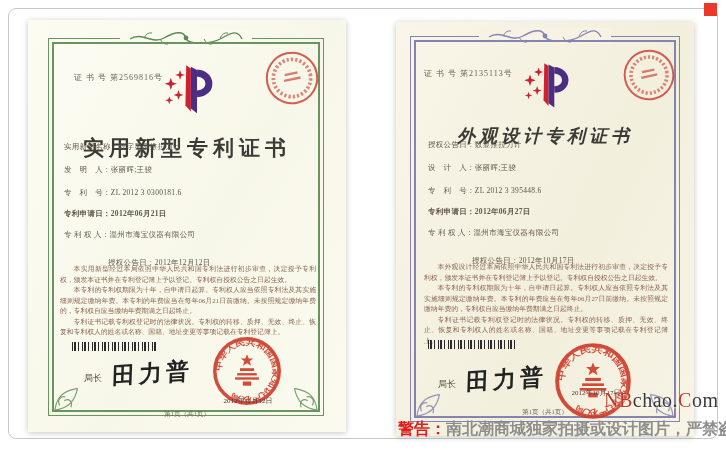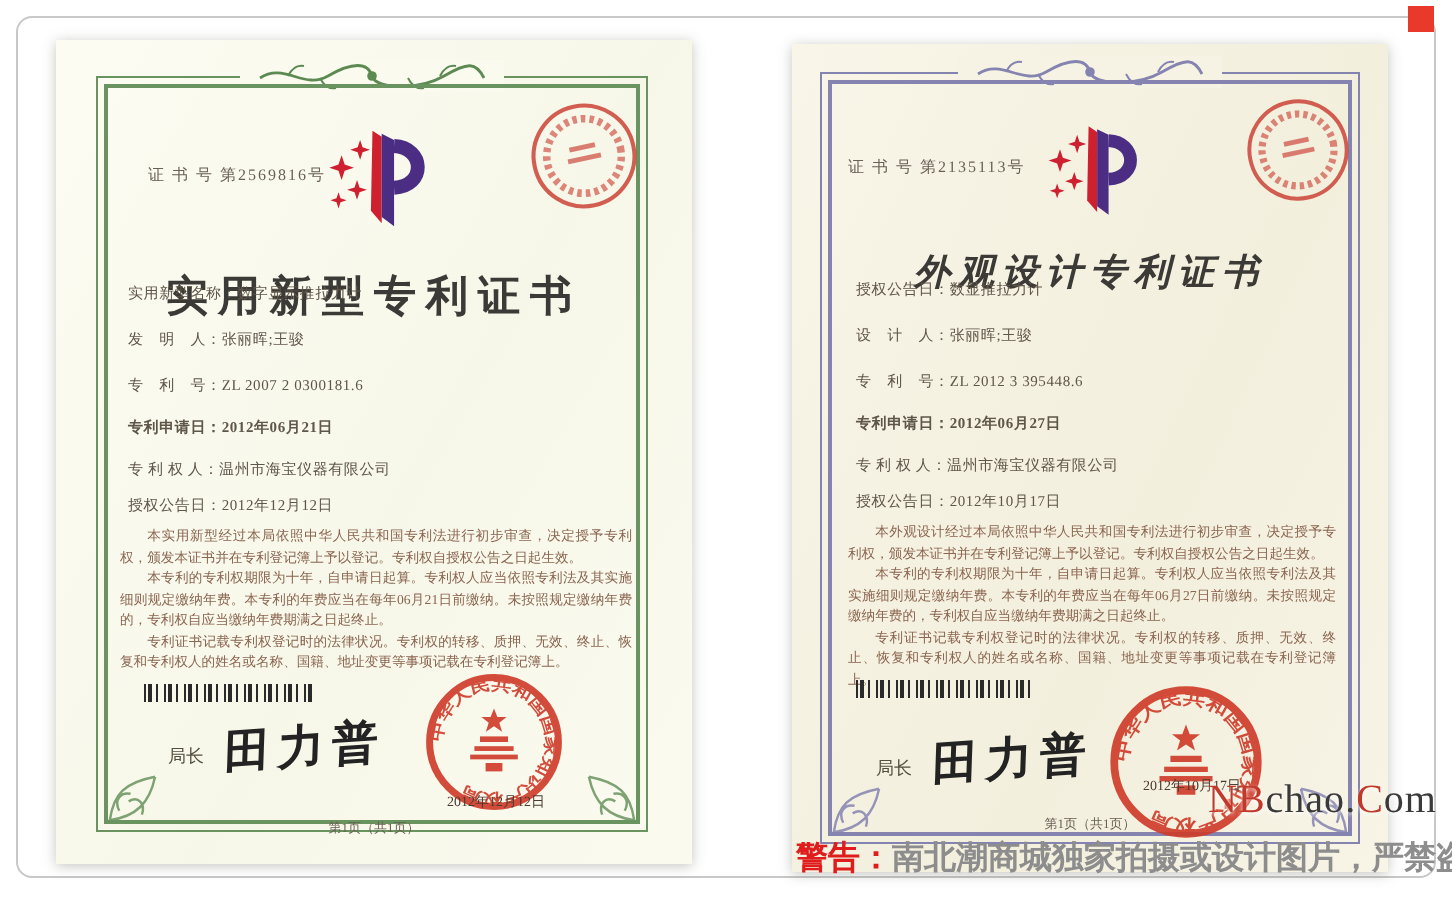--- a/index.html
+++ b/index.html
@@ -26,21 +26,21 @@
   .cert.right .frame{inset:14px;border-color:#8583b0;color:#8583b0;}
   .frame::after{content:"";position:absolute;inset:3px;border:2px solid;border-color:inherit;}
   .garland{position:absolute;top:-9px;left:50%;transform:translateX(-50%);
     padding:0 6px;line-height:0;}
   .cert.left .garland{background:#fbfaef;color:#5d8a52;}
   .cert.right .garland{background:#f7f3e4;color:#8583b0;}
   .flourish{position:absolute;line-height:0;opacity:.85;}
   .flourish.bl{left:4px;bottom:3px;}
   .flourish.br{right:4px;bottom:3px;transform:scaleX(-1);}
   
-  .cert-no{position:absolute;font-size:8px;letter-spacing:1px;color:#6a6156;margin-top:10px;}
+  .cert-no{position:absolute;font-size:8px;letter-spacing:1px;color:#6a6156;}
   .cert.left .cert-no{left:46px;top:52px;}
   .cert.right .cert-no{left:28px;top:46px;}
   .logo{position:absolute;left:50%;transform:translateX(-50%);line-height:0;}
   .cert.left .logo{top:42px;}
   .cert.right .logo{top:38px;}
   .stamp{position:absolute;opacity:.85;transform:rotate(-12deg);line-height:0;}
   .cert.left .stamp{right:26px;top:30px;}
   .cert.right .stamp{right:18px;top:26px;}
   .cert-title{position:absolute;width:100%;text-align:center;font-weight:bold;color:#3c3a36;}
   .cert.left .cert-title{top:114px;font-size:21px;letter-spacing:5px;}
@@ -48,21 +48,21 @@
   
   .fields{position:absolute;font-size:7.5px;color:#5f564a;}
   .cert.left .fields{left:36px;top:122px;width:250px;}
   .cert.right .fields{left:32px;top:118px;width:240px;}
   .field-row{position:absolute;white-space:nowrap;letter-spacing:.3px;}
   .cert .field-row:nth-child(1){top:0;}
   .cert .field-row:nth-child(2){top:23px;}
   .cert .field-row:nth-child(3){top:46px;}
   .cert .field-row:nth-child(4){top:67px;font-weight:bold;}
   .cert .field-row:nth-child(5){top:88px;}
-  .cert .field-row:nth-child(6){top:106px;}
+  .cert .field-row:nth-child(6){top:116px;margin-left:44px;}
   
   .body-text{position:absolute;font-size:6.8px;line-height:10.5px;text-align:justify;color:#8a6550;}
   .cert.left .body-text{left:32px;right:30px;top:244px;}
   .cert.right .body-text{left:28px;right:26px;top:240px;}
   .body-text p{margin:0;text-indent:2em;}
   
   .barcode{position:absolute;height:9px;
     background:repeating-linear-gradient(90deg,#2a2a2a 0 1px,transparent 1px 2px,#2a2a2a 2px 4px,transparent 4px 6px,#2a2a2a 6px 7px,transparent 7px 10px);}
   .cert.left .barcode{left:44px;top:322px;width:86px;}
   .cert.right .barcode{left:32px;top:318px;width:88px;}
@@ -140,21 +140,21 @@
       <rect x="23" y="24" width="14" height="2.6" fill="#cc4438" opacity=".8"></rect>
       <rect x="21" y="30" width="18" height="2.6" fill="#cc4438" opacity=".8"></rect>
     </svg>
   </span>
 
   <div class="cert-title">实用新型专利证书</div>
 
   <div class="fields">
     <div class="field-row"><span>实用新型名称：</span><span>数字显示推拉力计</span></div>
     <div class="field-row"><span>发　明　人：</span><span>张丽晖;王骏</span></div>
-    <div class="field-row"><span>专　利　号：</span><span>ZL 2007 2 0300181.6</span></div>
+    <div class="field-row"><span>专　利　号：</span><span>ZL 2012 3 0300181.6</span></div>
     <div class="field-row"><span>专利申请日：</span><span>2012年06月21日</span></div>
     <div class="field-row"><span>专 利 权 人：</span><span>温州市海宝仪器有限公司</span></div>
     <div class="field-row"><span>授权公告日：</span><span>2012年12月12日</span></div>
   </div>
 
   <div class="body-text">
     <p>本实用新型经过本局依照中华人民共和国专利法进行初步审查，决定授予专利权，颁发本证书并在专利登记簿上予以登记。专利权自授权公告之日起生效。</p>
     <p>本专利的专利权期限为十年，自申请日起算。专利权人应当依照专利法及其实施细则规定缴纳年费。本专利的年费应当在每年06月21日前缴纳。未按照规定缴纳年费的，专利权自应当缴纳年费期满之日起终止。</p>
     <p>专利证书记载专利权登记时的法律状况。专利权的转移、质押、无效、终止、恢复和专利权人的姓名或名称、国籍、地址变更等事项记载在专利登记簿上。</p>
   </div>

